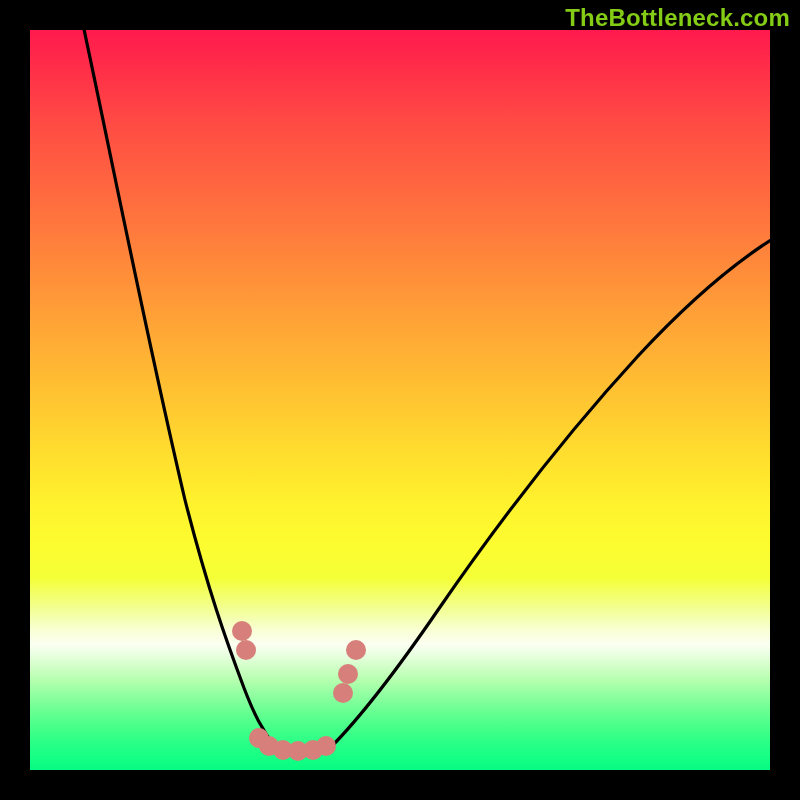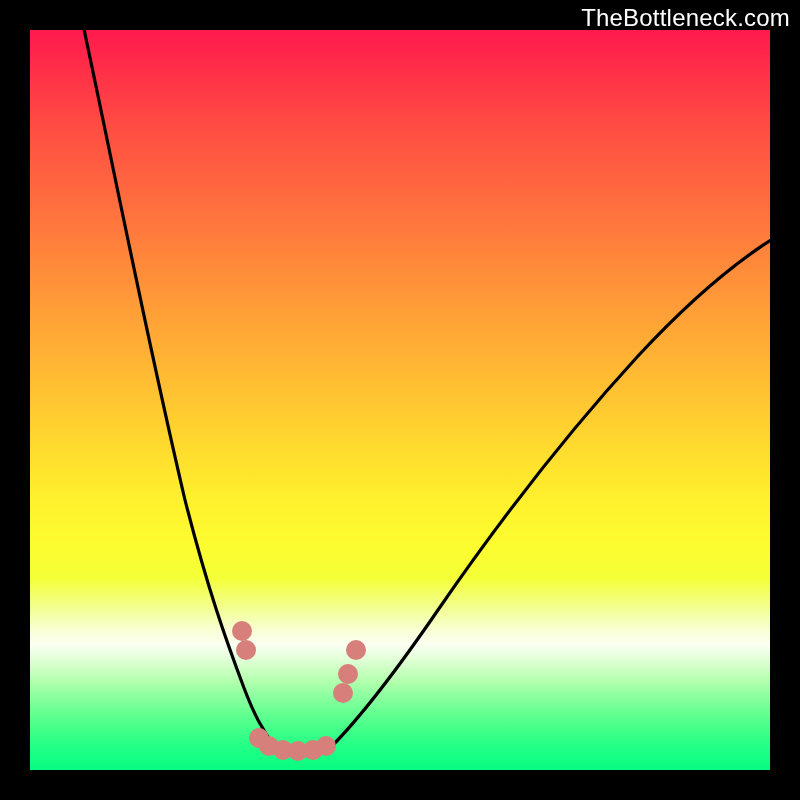--- a/index.html
+++ b/index.html
@@ -56,23 +56,23 @@
       #4aff8a 94%,
       #2eff87 96%,
       #18ff85 98%,
       #07fb82 100%
     );
   }
   .watermark {
     position: absolute;
     top: 4px;
     right: 10px;
-    color: #ffffff;
+    color: #84cc16;
     font-size: 24px;
-    font-weight: 400;
+    font-weight: 700;
     letter-spacing: 0.2px;
     z-index: 20;
     user-select: none;
   }
   svg.curves {
     position: absolute;
     left: 0; top: 0;
     width: 100%; height: 100%;
   }
 </style>

